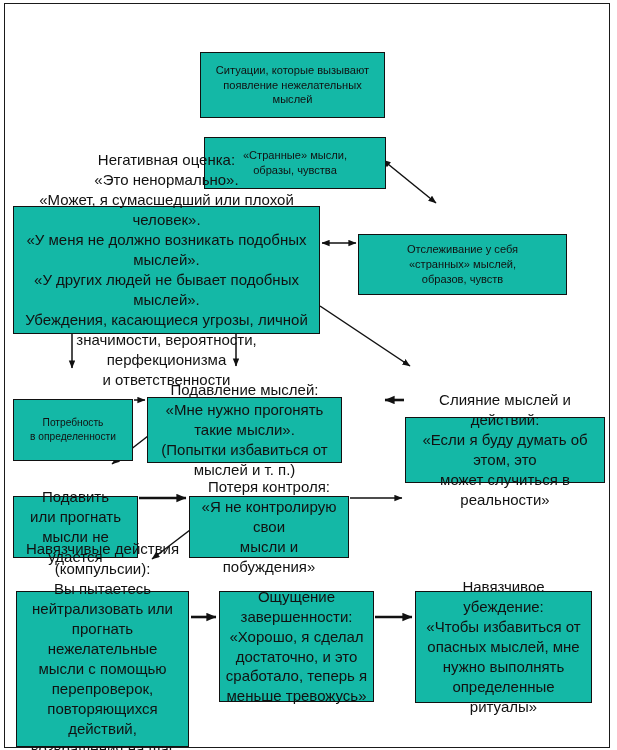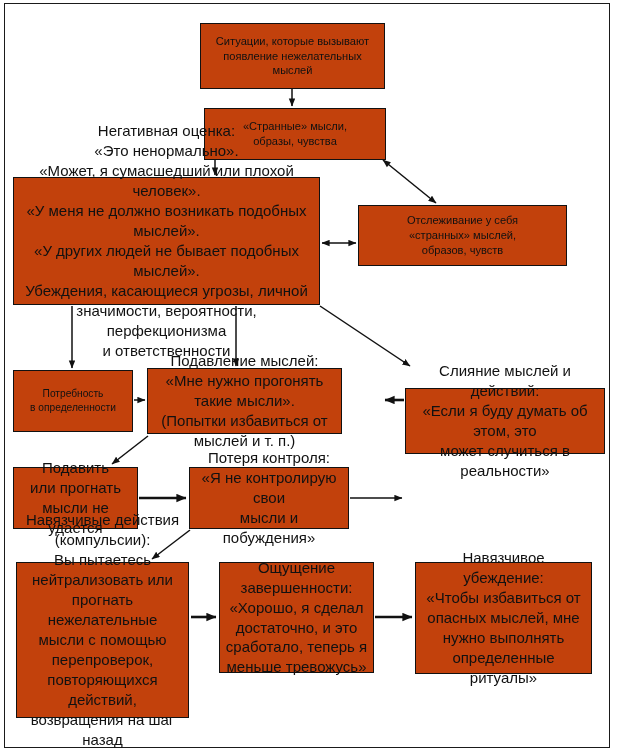--- a/index.html
+++ b/index.html
@@ -31,28 +31,29 @@
     left: 0;
     top: 0;
     width: 617px;
     height: 750px;
     pointer-events: none;
   }
   .node {
     position: absolute;
     box-sizing: border-box;
     border: 1.6px solid #111111;
-    background: #c2410c;
+    background: #14b8a6;
     display: flex;
     align-items: center;
     justify-content: center;
     text-align: center;
     color: #111111;
     line-height: 1.33;
     padding: 3px 5px;
+    margin-top: 29px;
   }
   .node .node-text {
     display: block;
     white-space: pre-line;
     width: 100%;
   }
   .fs11 { font-size: 11.1px; }
   .fs105 { font-size: 15px; }
   .fs10 { font-size: 10.2px; justify-content: center; }
 </style>

